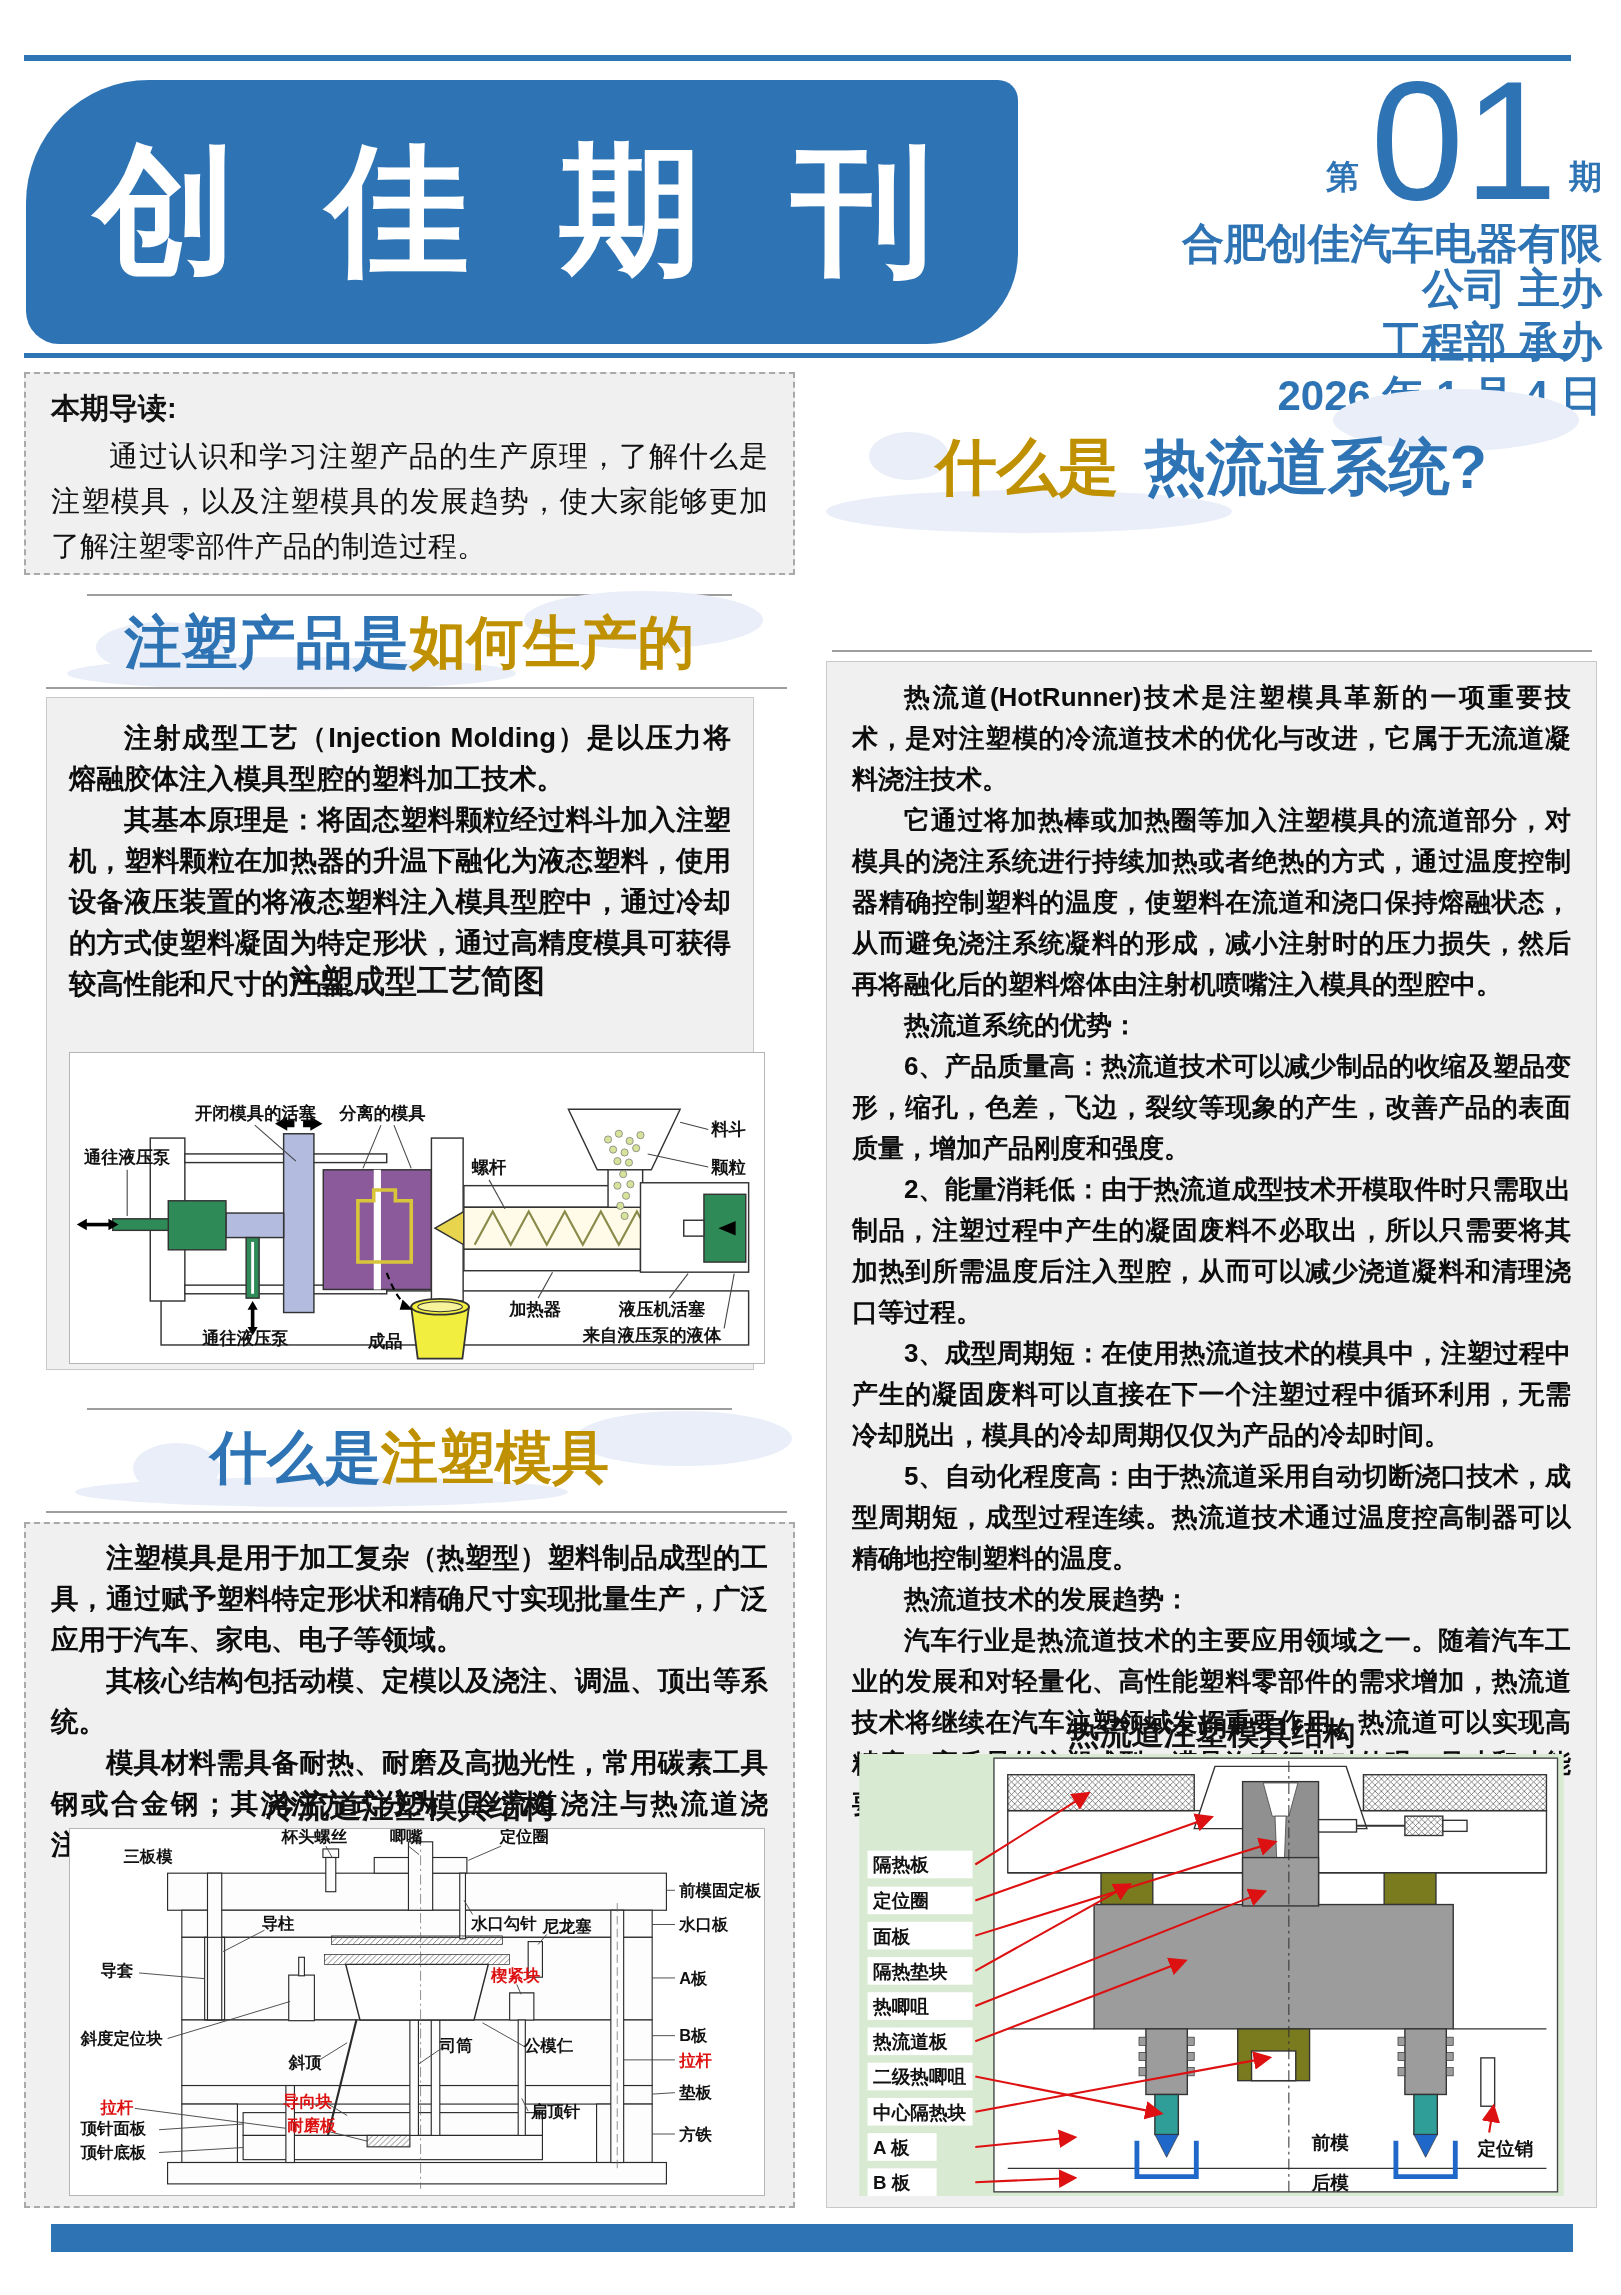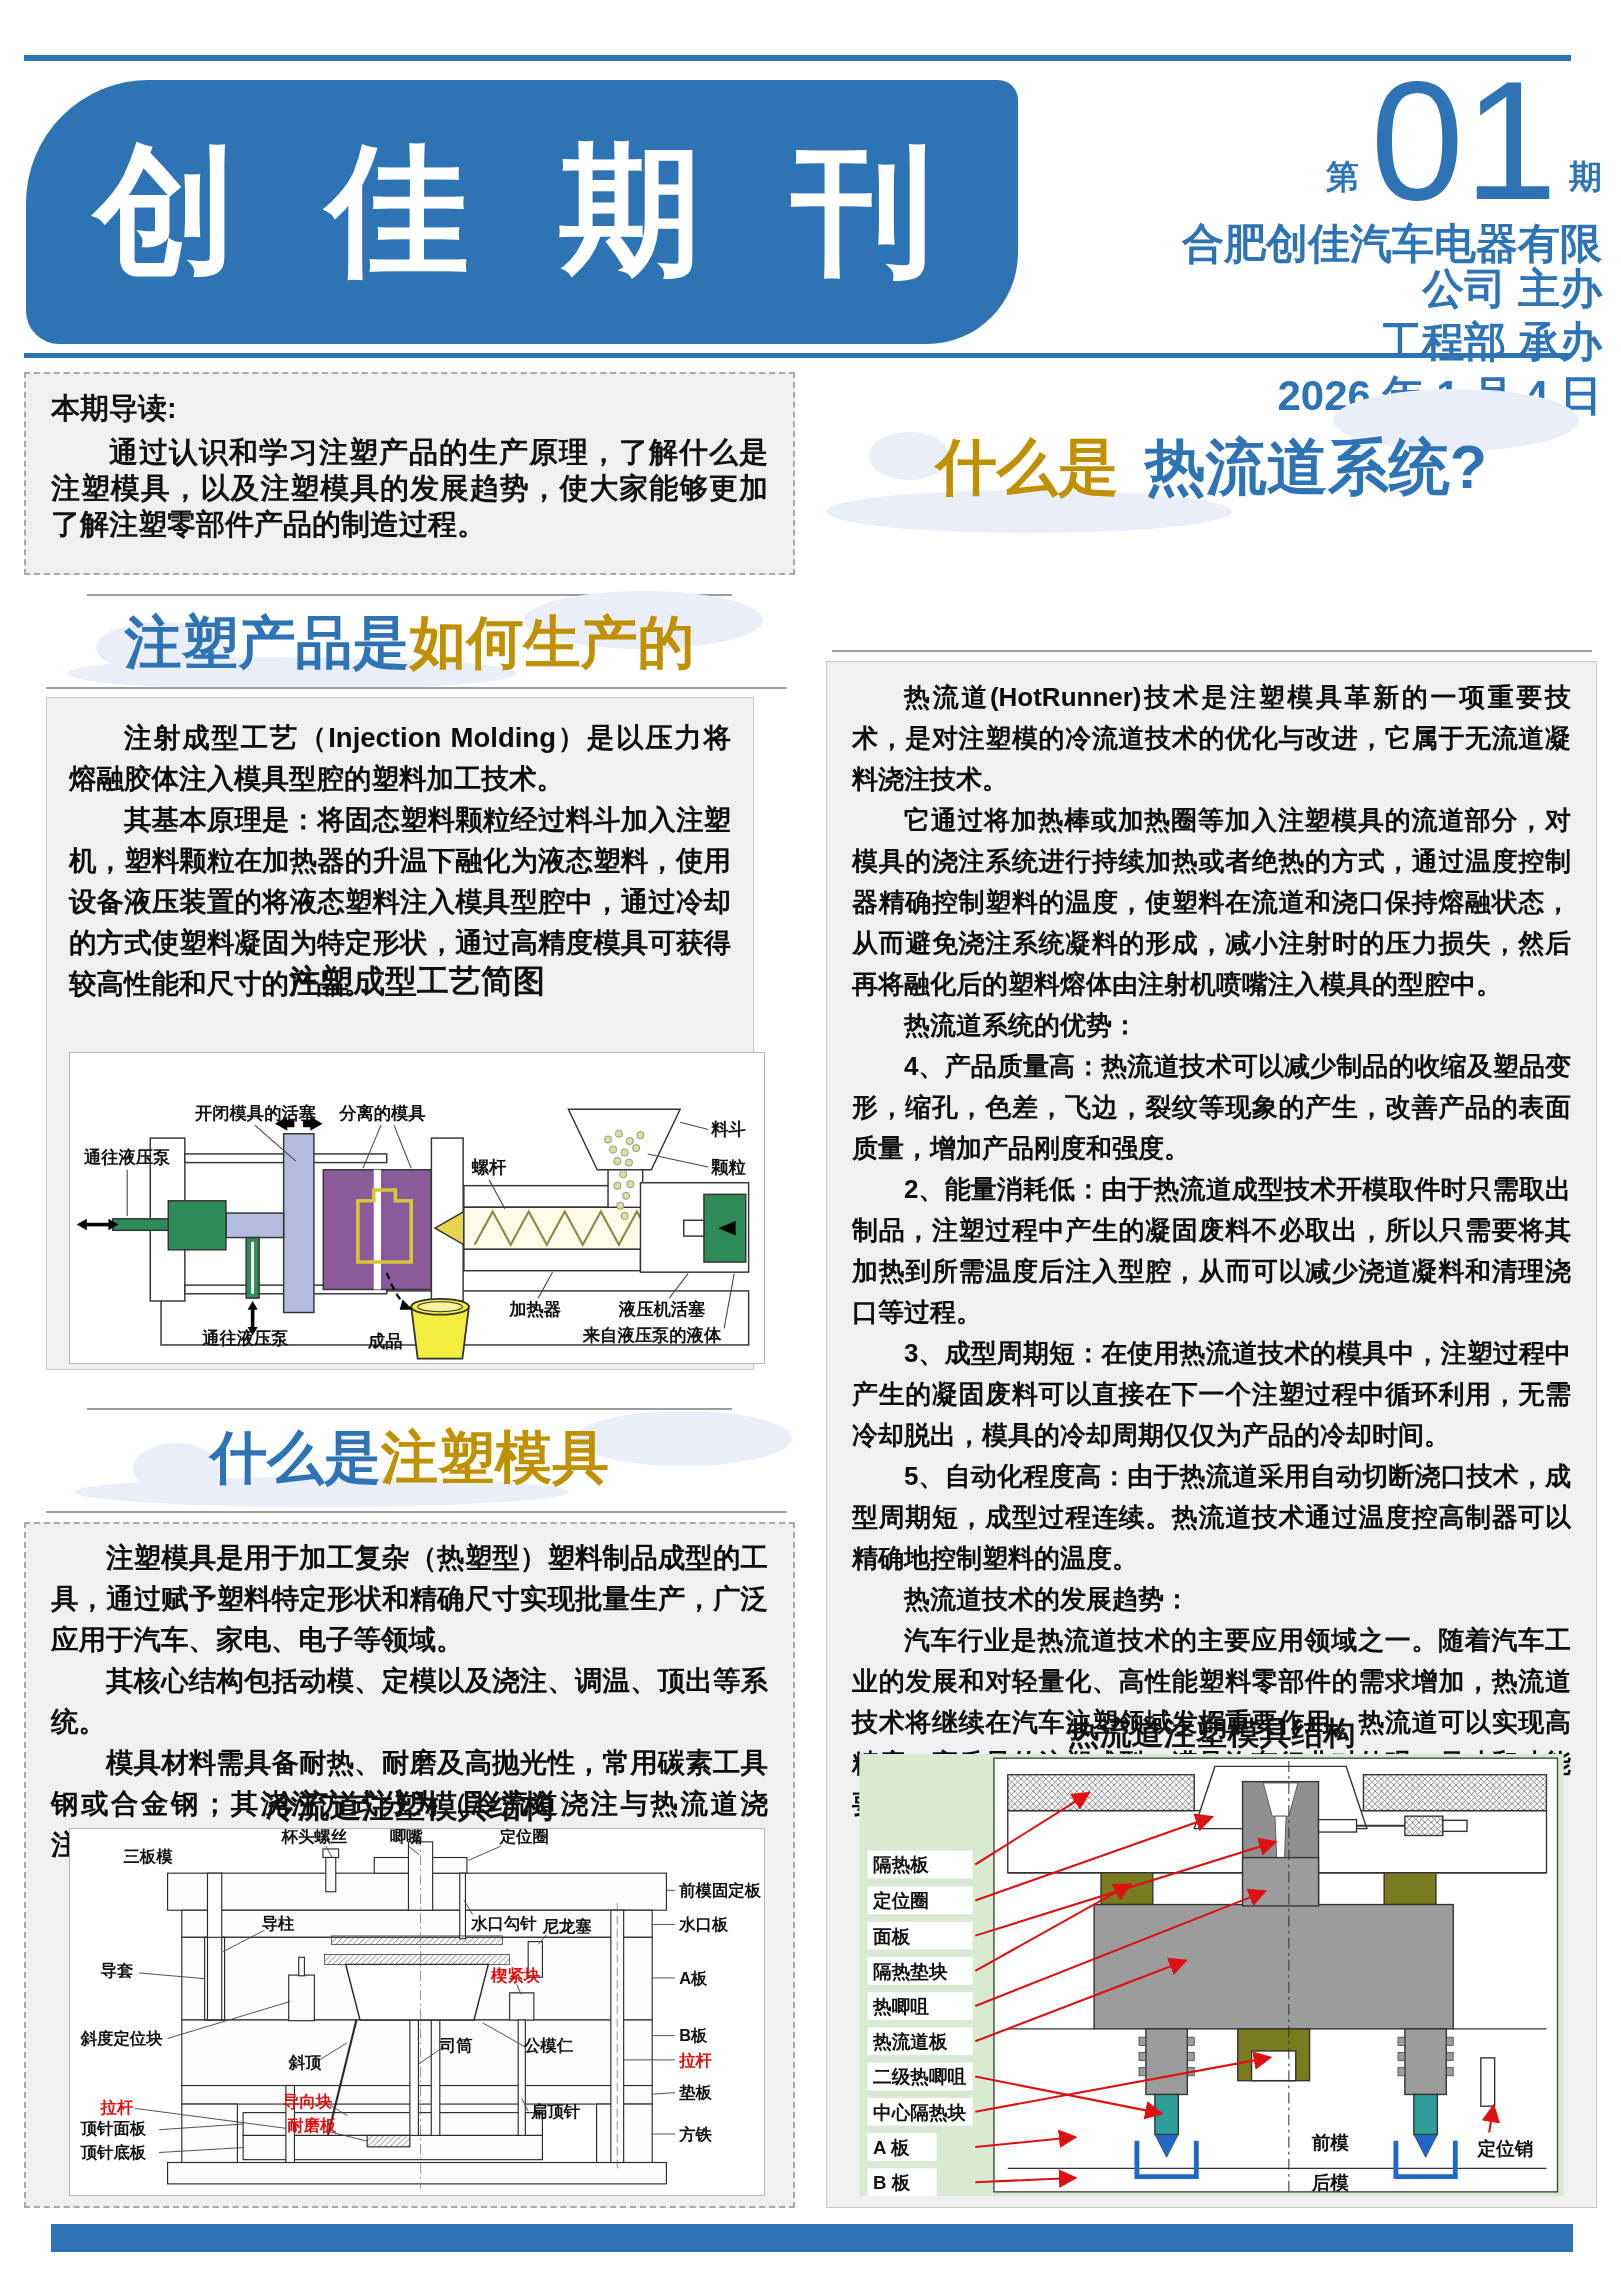--- a/index.html
+++ b/index.html
@@ -23,21 +23,21 @@
   .title-block .t-gold{color:#bf9000;}
   .big-title{font-weight:700;font-size:57px;}
   .big-title-r{font-weight:700;font-size:61px;}
   .cloud{position:absolute;background:#e9eef8;border-radius:50%;}
   .gbox{background:#f0f0f0;border:1.4px solid #c9c9c9;box-sizing:border-box;}
   .dbox{background:#f0f0f0;border:2.2px dashed #a9a9a9;box-sizing:border-box;}
   .box-text p{margin:0;text-indent:2em;text-align:justify;font-weight:600;color:#0c0c0c;}
   .lh-left p{font-size:27.5px;line-height:41px;}
   .lh-right p{font-size:26px;line-height:41px;}
   .intro-label{font-size:29px;font-weight:700;margin:0 0 5.8px 0;}
-  .intro-body{font-size:29px;line-height:36px;font-weight:700;text-indent:2em;text-align:justify;margin:0;}
+  .intro-body{font-size:29px;line-height:45px;font-weight:400;text-indent:2em;text-align:justify;margin:0;}
   .diag-title{font-size:32px;font-weight:700;text-align:center;}
   .panel{background:#fff;border:0.7px solid #b5b5b5;box-sizing:border-box;}
   .footer-bar{left:51px;top:2224px;width:1522px;height:27.5px;background:#2e74b5;}
   svg text{font-family:"Liberation Sans",sans-serif;}
 </style>
 </head>
 <body>
 
 <div class="page">
 
@@ -318,21 +318,21 @@
       <span class="t-gold">什么是</span>
         <span class="t-blue" style="margin-left:26px;">热流道系统?</span>
     </div>
   </div>
   <div class="abs rule-gray" style="left:832px;top:650px;width:760px;"></div>
 
   <div class="abs gbox lh-right box-text" style="left:826px;top:661px;width:771px;height:1547px;padding:14.5px 25px;">
     <p>热流道(HotRunner)技术是注塑模具革新的一项重要技术，是对注塑模的冷流道技术的优化与改进，它属于无流道凝料浇注技术。</p>
     <p>它通过将加热棒或加热圈等加入注塑模具的流道部分，对模具的浇注系统进行持续加热或者绝热的方式，通过温度控制器精确控制塑料的温度，使塑料在流道和浇口保持熔融状态，从而避免浇注系统凝料的形成，减小注射时的压力损失，然后再将融化后的塑料熔体由注射机喷嘴注入模具的型腔中。</p>
     <p>热流道系统的优势：</p>
-    <p>4、产品质量高：热流道技术可以减少制品的收缩及塑品变形，缩孔，色差，飞边，裂纹等现象的产生，改善产品的表面质量，增加产品刚度和强度。</p>
+    <p>6、产品质量高：热流道技术可以减少制品的收缩及塑品变形，缩孔，色差，飞边，裂纹等现象的产生，改善产品的表面质量，增加产品刚度和强度。</p>
     <p>2、能量消耗低：由于热流道成型技术开模取件时只需取出制品，注塑过程中产生的凝固废料不必取出，所以只需要将其加热到所需温度后注入型腔，从而可以减少浇道凝料和清理浇口等过程。</p>
     <p>3、成型周期短：在使用热流道技术的模具中，注塑过程中产生的凝固废料可以直接在下一个注塑过程中循环利用，无需冷却脱出，模具的冷却周期仅仅为产品的冷却时间。</p>
     <p>5、自动化程度高：由于热流道采用自动切断浇口技术，成型周期短，成型过程连续。热流道技术通过温度控高制器可以精确地控制塑料的温度。</p>
     <p>热流道技术的发展趋势：</p>
     <p>汽车行业是热流道技术的主要应用领域之一。随着汽车工业的发展和对轻量化、高性能塑料零部件的需求增加，热流道技术将继续在汽车注塑领域发挥重要作用。热流道可以实现高精度、高质量的注塑成型，满足汽车行业对外观、尺寸和功能要求的严格标准。</p>
   </div>
   <div class="abs diag-title" style="left:826px;top:1712px;width:771px;">热流道注塑模具结构</div>
 
   <div class="abs" style="left:842px;top:1754px;width:739px;height:442px;">
     <svg width="739" height="442" viewBox="0 0 1020 640">

